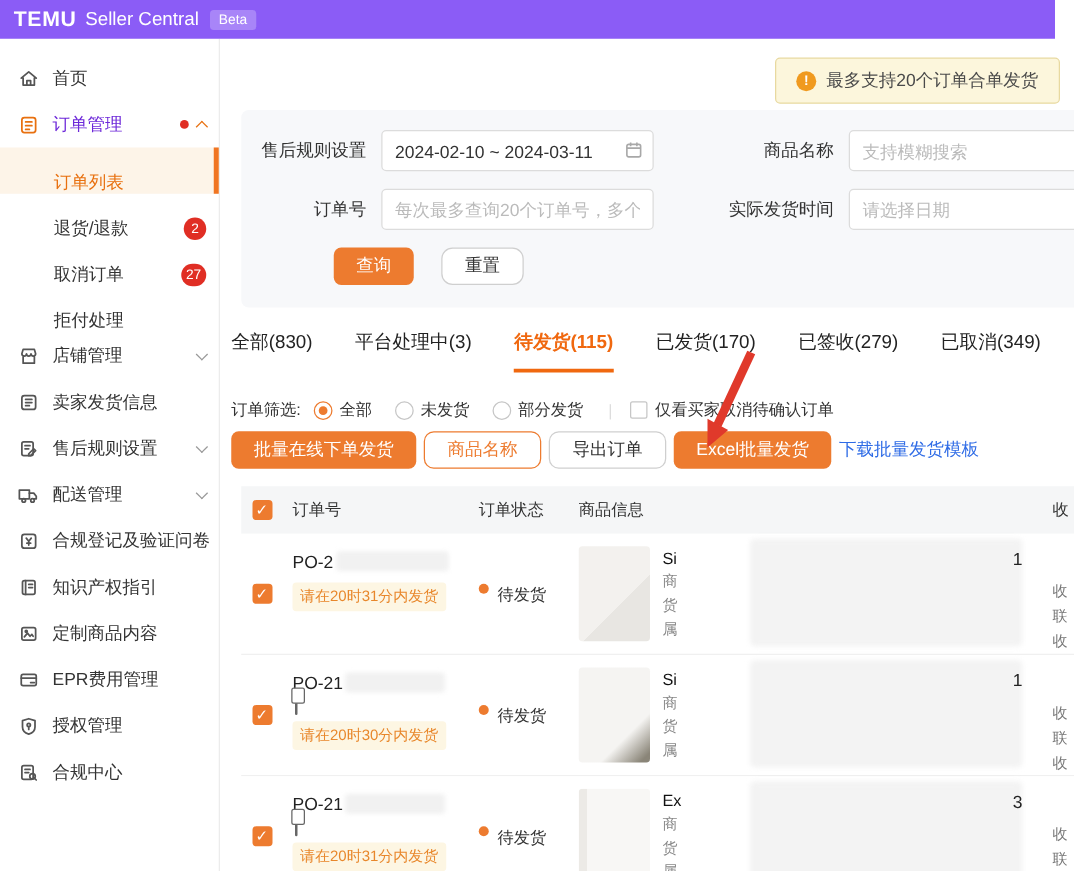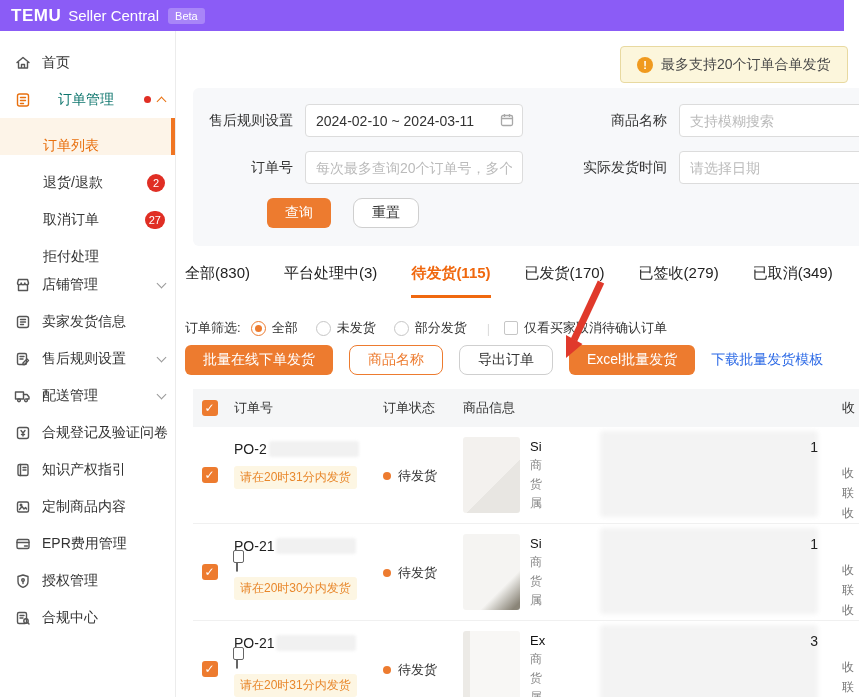--- a/index.html
+++ b/index.html
@@ -14,21 +14,21 @@
   .beta-badge { margin-left:9px; background:rgba(255,255,255,.25); color:#fff;
     font-size:11px; padding:2px 7px; border-radius:3px; }
 
   
   .sidebar { position:absolute; left:0; top:31px; width:176px; height:666px;
     background:#fff; border-right:1px solid #ECECEC; padding-top:13px; z-index:30; }
   .side-item { height:37px; display:flex; align-items:center; padding:0 10px 0 14px;
     font-size:14px; color:#333; cursor:pointer; position:relative; }
   .side-item .lbl { flex:0 1 auto; white-space:nowrap; }
   .side-item .ic { width:17px; height:17px; margin-right:11px; flex:0 0 auto; display:flex; align-items:center; justify-content:center; }
-  .side-item.parent-active, .side-item.parent-active .lbl { color:#0f766e;gap:16px; }
+  .side-item.parent-active, .side-item.parent-active .lbl { color:#6d28d9; }
   .sub-item { padding-left:43px;align-items:flex-end; }
   .sub-item.active { background:#FDF4E8; color:#E8700F; }
   .sub-item.active::after { content:""; position:absolute; right:0; top:0; width:4px; height:100%; background:#F07522; }
   .badge { margin-left:auto; background:#E02E24; color:#fff; font-size:11px;
     min-width:18px; height:18px; border-radius:9px; display:flex; align-items:center;
     justify-content:center; padding:0 4px; }
   .side-right { margin-left:auto; display:flex; align-items:center; gap:7px; }
   .reddot { width:7px; height:7px; border-radius:50%; background:#E02E24; }
   .chev { width:7px; height:7px; border-right:1.6px solid #999; border-bottom:1.6px solid #999;
     transform:rotate(45deg); margin-top:-3px; }
@@ -70,21 +70,21 @@
 
   .filter-row { position:absolute; left:8px; top:288px; display:flex; align-items:center; font-size:13px; color:#333; }
   .radio { width:15px; height:15px; border-radius:50%; border:1.5px solid #C6C6C6; margin-right:6px; background:#fff; }
   .radio.sel { border-color:#ED7B2F; display:flex; align-items:center; justify-content:center; }
   .radio.sel::after { content:""; width:7px; height:7px; border-radius:50%; background:#ED7B2F; }
   .rgroup { display:flex; align-items:center; margin-right:18px; cursor:pointer; }
   .vsep { color:#DDD; margin:0 14px 0 2px; }
   .cbx { width:14px; height:14px; border:1.5px solid #C6C6C6; border-radius:2px; margin-right:6px; background:#fff; }
   .chk-group { display:flex; align-items:center; cursor:pointer; }
 
-  .actions { position:absolute; left:8px; top:314px; display:flex; align-items:center; gap:16px; }
+  .actions { position:absolute; left:8px; top:314px; display:flex; align-items:center; gap:6px; }
   .btn-outline-orange { background:#fff; border:1px solid #ED7B2F; color:#ED7B2F; border-radius:8px; }
   .btn-outline-gray { background:#fff; border:1px solid #CFCFCF; color:#333; border-radius:8px; }
   .link { color:#2E6BE6; font-size:14px; cursor:pointer; white-space:nowrap; }
 
   
   .tbl { position:absolute; left:16px; top:358px; width:760px; }
   .trow { display:flex; border-bottom:1px solid #F0F0F0; background:#fff; }
   .thead { background:#F5F6F7; height:38px; align-items:center; font-size:13px; color:#333; border-bottom:none; }
   .c1 { width:33px; display:flex; align-items:flex-start; justify-content:center; padding-top:40px; }
   .thead .c1 { padding-top:0; align-items:center; }
@@ -97,21 +97,21 @@
   .body-row { height:97px; }
   .checkbox { width:16px; height:16px; background:#ED7B2F; border-radius:3px; color:#fff;
     font-size:12px; display:flex; align-items:center; justify-content:center; cursor:pointer; }
   .ord-no { font-size:14px; color:#222; display:flex; align-items:center; }
   .redact { display:inline-block; background:#F1F1F1; border-radius:3px; filter:blur(1.5px); }
   .copy-ic { width:11px; height:13px; border:1.3px solid #666; border-radius:2px; position:relative; margin:4px 0 0 2px; background:#fff; cursor:pointer; }
   .copy-ic::before { content:""; position:absolute; left:-4px; top:-4px; width:9px; height:11px;
     border:1.3px solid #666; border-radius:2px; background:#fff; }
   .deadline { display:inline-block; margin-top:9px; background:#FDF6E3; color:#E8872B;
     font-size:12px; padding:3px 6px; border-radius:3px; white-space:nowrap; }
-  .status { display:flex; align-items:center; font-size:13px; color:#333; }
+  .status { display:flex; font-size:13px; color:#333; }
   .dot { width:8px; height:8px; border-radius:50%; background:#ED7B2F; margin-right:7px; flex:0 0 auto; }
   .pimg { width:57px; height:76px; border-radius:3px; background:#F4F3F1; float:left; margin-right:10px; overflow:hidden; }
   .pinfo { overflow:hidden; font-size:12px; color:#888; line-height:19px; }
   .ptitle { font-size:13px; color:#111; }
   .qty { position:absolute; right:14px; top:12px; font-size:14px; color:#222; }
   .big-redact { position:absolute; left:145px; top:4px; width:218px; height:86px;
     background:#F3F3F3; filter:blur(2px); border-radius:4px; }
   .rec-line { white-space:nowrap; line-height:20px; }
   .img-sketch { background:linear-gradient(90deg,#ECEAE6 0 12%,#F8F7F5 12% 100%),#F8F7F5; }
   .img-cloth { background:linear-gradient(135deg,#F3F1EE 0 60%,#E8E6E2 60% 100%); }

